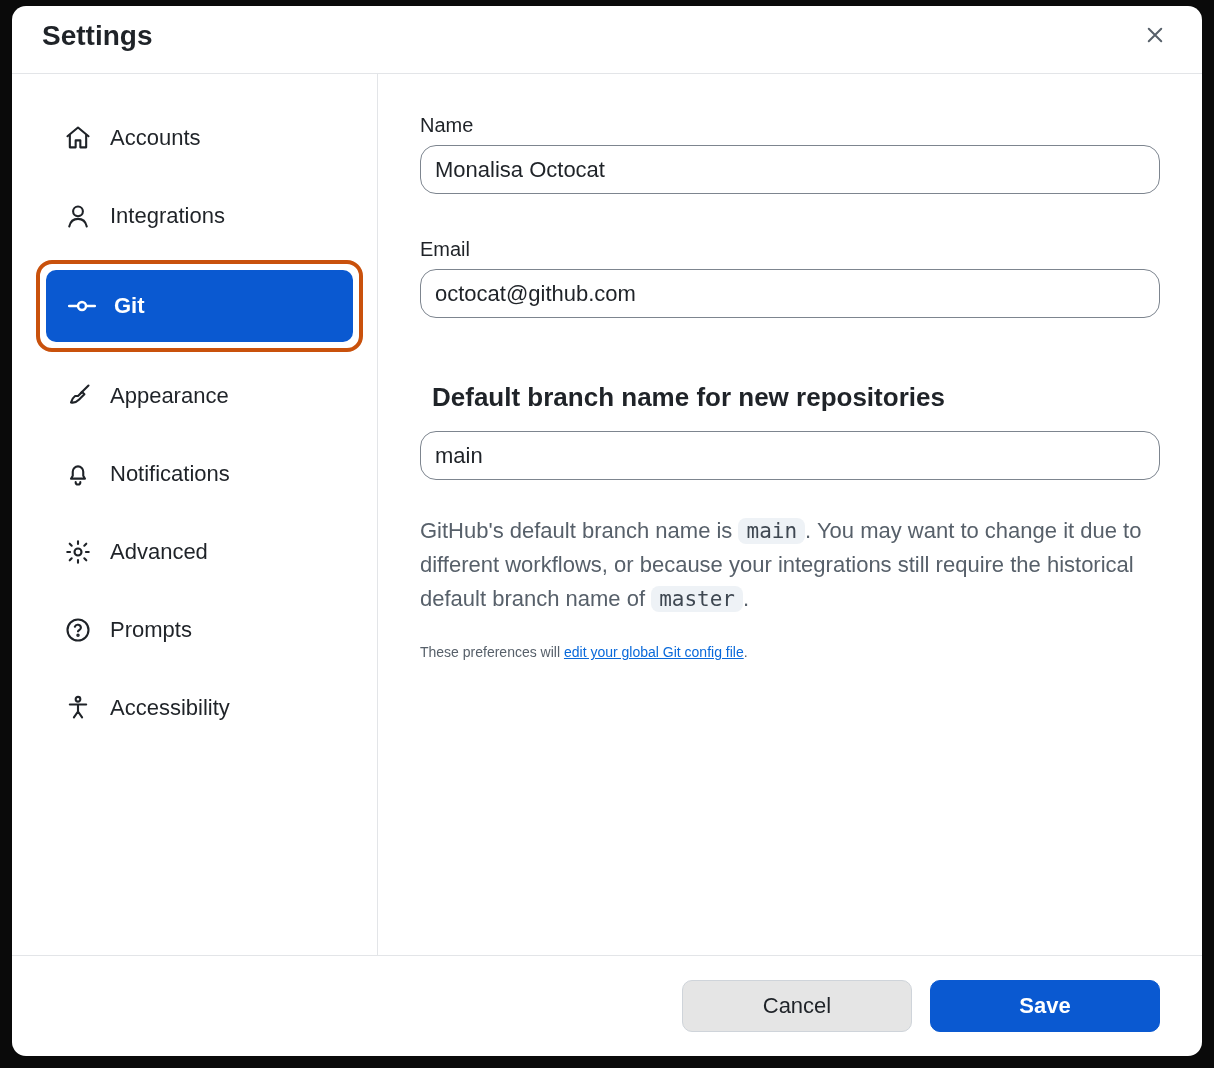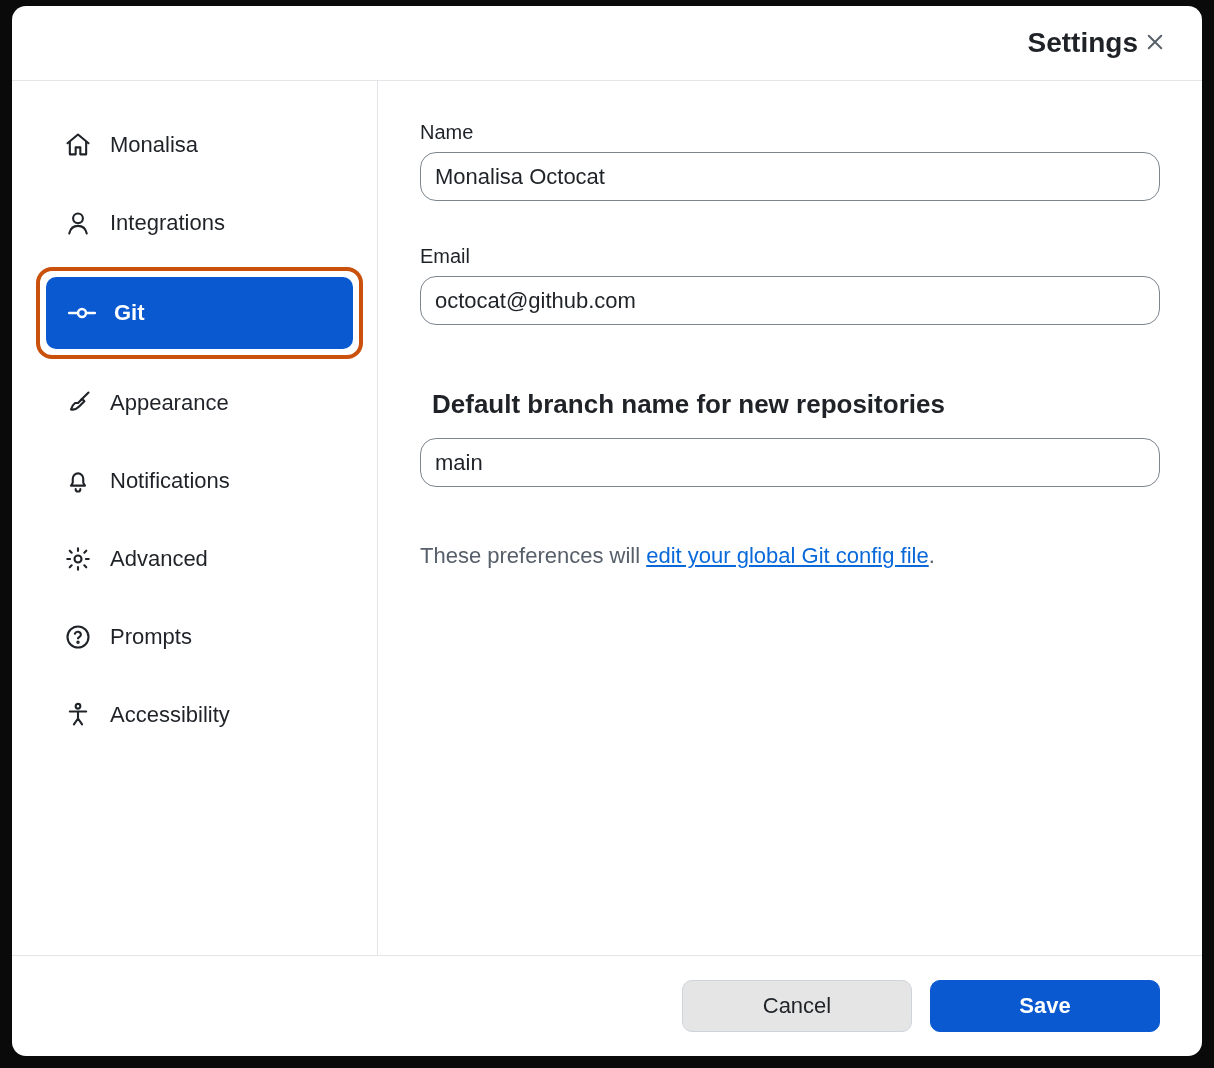--- a/index.html
+++ b/index.html
@@ -20,22 +20,22 @@
       background: #fff;
       border-radius: 14px;
       display: flex;
       flex-direction: column;
       overflow: hidden;
       box-shadow: 0 0 0 1px rgba(0,0,0,.07);
     }
     .modal-header {
       display: flex;
       align-items: center;
-      justify-content: flex-end;
-      padding: 20px 30px 20px 30px;
+      justify-content: space-between;
+      padding: 13px 30px 20px 30px;
       border-bottom: 1px solid #e3e5e8;
     }
     .modal-title {
       font-size: 28px;
       font-weight: 700;
       color: #1f2328;
     }
     .close-btn {
       width: 34px;
       height: 34px;
@@ -130,21 +130,21 @@
     }
     .code-chip {
       font-family: ui-monospace, SFMono-Regular, Menlo, monospace;
       font-size: 21px;
       background: #eef2f6;
       color: #3e4751;
       padding: 1px 8px;
       border-radius: 8px;
     }
     .config-note {
-      font-size: 22px;
+      font-size: 14px;
       color: #57606a;
       margin-top: 12px;
     }
     .config-note a {
       color: #0969da;
       text-decoration: underline;
     }
     .modal-footer {
       border-top: 1px solid #e3e5e8;
       padding: 24px 42px;
@@ -195,21 +195,21 @@
 
     <nav class="sidebar">
 
       <div class="sidebar-item">
         <span class="icon">
           <svg viewBox="0 0 24 24" fill="none" stroke="currentColor" stroke-width="1.8" stroke-linecap="round" stroke-linejoin="round">
               <path d="M3 10.5 12 3l9 7.5"></path>
               <path d="M5 9.5V20h5v-6h4v6h5V9.5"></path>
             </svg>
         </span>
-        <span>Monalisa</span>
+        <span>Accounts</span>
       </div>
 
       <div class="sidebar-item">
         <span class="icon">
           <svg viewBox="0 0 24 24" fill="none" stroke="currentColor" stroke-width="1.8" stroke-linecap="round" stroke-linejoin="round">
               <circle cx="12" cy="8" r="4.2"></circle>
               <path d="M4.5 21c1-4.5 4-6.5 7.5-6.5s6.5 2 7.5 6.5"></path>
             </svg>
         </span>
         <span>Integrations</span>
@@ -285,20 +285,25 @@
 
       <label class="field-label">Name</label>
       <input class="text-input" type="text" value="Monalisa Octocat" style="">
 
       <label class="field-label">Email</label>
       <input class="text-input" type="text" value="octocat@github.com" style="">
 
       <h2 class="section-heading">Default branch name for new repositories</h2>
       <input class="text-input" type="text" value="main" style="">
 
+      <p class="helper-text">
+        <span>GitHub's default branch name is </span>
+        <span class="code-chip">main</span><span>. You may want to change it due to different workflows, or because your integrations still require the historical default branch name of </span>
+        <span class="code-chip">master</span><span>.</span>
+      </p>
 
       <p class="config-note">
         <span>These preferences will </span><a href="#">edit your global Git config file</a><span>.</span>
       </p>
 
     </div>
 
   </div>
 
   <div class="modal-footer">

